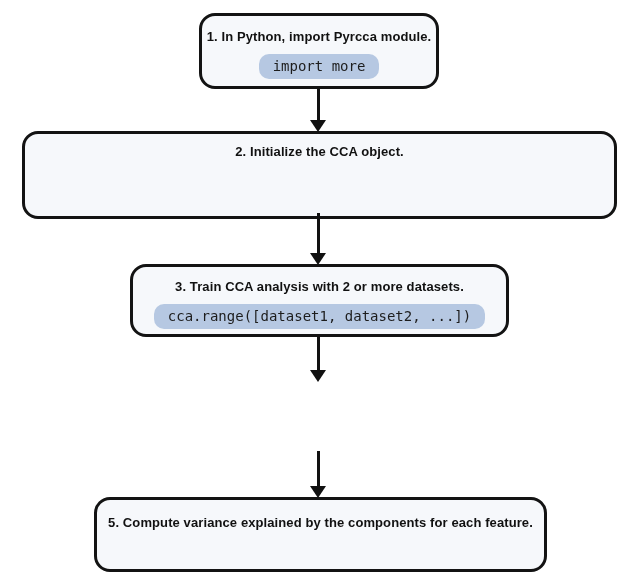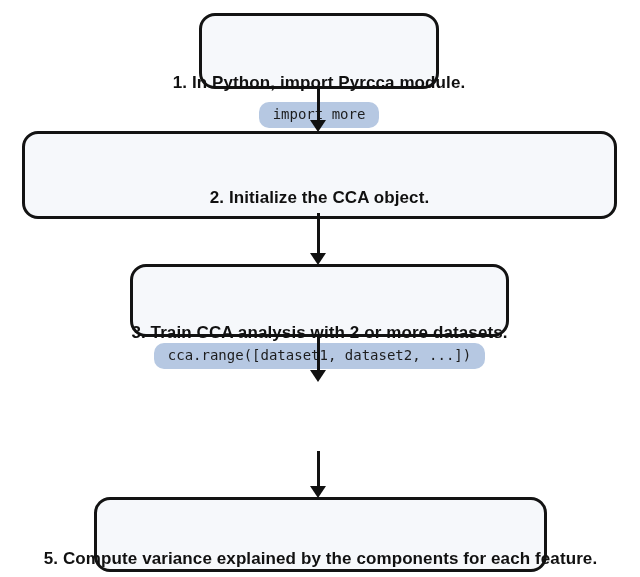--- a/index.html
+++ b/index.html
@@ -23,43 +23,42 @@
   .box {
     position: absolute;
     background: var(--box-fill);
     border: 3px solid var(--box-border);
     border-radius: 16px;
     display: flex;
     flex-direction: column;
     align-items: center;
   }
   .box-title {
-    font-size: 17px;
+    font-size: 13px;
     font-weight: 600;
     letter-spacing: 0.1px;
     line-height: 1.2;
     color: var(--text);
     white-space: nowrap;
-    margin-top: 44px;
   }
   .code-pill {
     font-family: "DejaVu Sans Mono", "Liberation Mono", monospace;
     font-size: 14px;
     line-height: 1.25;
     color: var(--code-text);
     background: var(--pill-fill);
     border-radius: 10px;
     padding: 4px 14px;
     white-space: nowrap;
   }
   .box1 { left: 199px; top: 13px;  width: 240px; height: 76px; padding-top: 13px; gap: 9px; }
   .box2 { left: 22px;  top: 131px; width: 595px; height: 88px; padding-top: 10px; }
-  .box3 { left: 130px; top: 264px; width: 379px; height: 73px; padding-top: 12px; gap: 0; }
+  .box3 { left: 130px; top: 264px; width: 379px; height: 73px; padding-top: 12px; gap: 9px; }
   .box4 { left: 103px; top: 381px; width: 435px; height: 72px; padding-top: 12px; gap: 9px; }
-  .box5 { left: 94px;  top: 497px; width: 453px; height: 75px; padding-top: 5px; gap: 21px; }
+  .box5 { left: 94px;  top: 497px; width: 453px; height: 75px; padding-top: 15px; gap: 21px; }
   .branch-row {
     display: flex;
     width: 100%;
     margin-top: 5px;
   }
   .branch {
     display: flex;
     flex-direction: column;
     align-items: center;
     gap: 6px;

